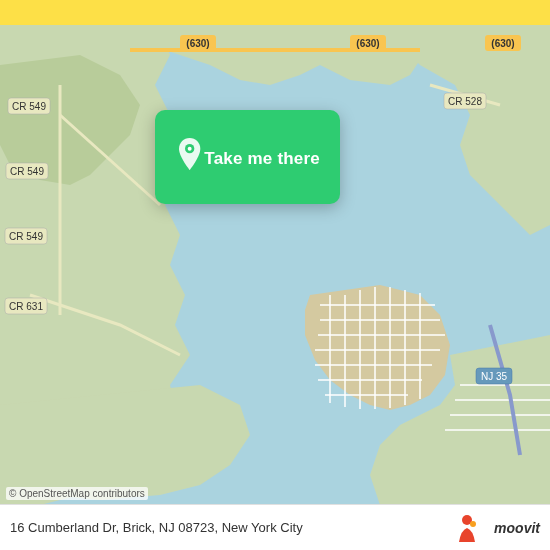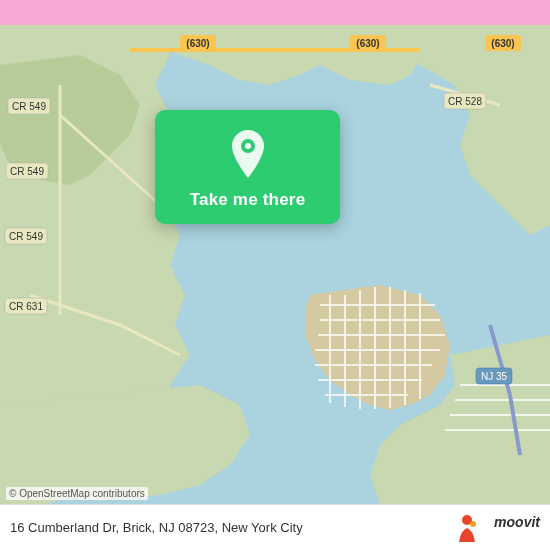--- a/index.html
+++ b/index.html
@@ -8,41 +8,41 @@
       height: 550px;
       overflow: hidden;
       font-family: Arial, sans-serif;
       position: relative;
     }
 
     #map-container {
       width: 550px;
       height: 550px;
       position: relative;
-      background-color: #f9a8d4;
+      background-color: #fde047;
       overflow: hidden;
     }
 
     
     #map-svg {
       position: absolute;
       top: 0; left: 0;
       width: 100%; height: 100%;
     }
 
     
     #take-me-there-card {
       position: absolute;
       top: 110px;
       left: 155px;
       width: 185px;
       background-color: #2ecc71;
       border-radius: 10px;
       display: flex;
-      flex-direction: column;
+      flex-direction: row;
       align-items: center;
       padding: 18px 20px 14px 20px;
       box-shadow: 0 4px 16px rgba(0,0,0,0.25);
       cursor: pointer;
       z-index: 10;
     }
 
     #location-pin-icon {
       width: 44px;
       height: 52px;
@@ -74,20 +74,21 @@
     }
 
     #address-text {
       font-size: 13px;
       color: #333;
       font-weight: 400;
     }
 
     #moovit-logo {
       display: flex;
+      align-items: center;
       gap: 13px;
     }
 
     #moovit-logo-icon {
       width: 28px;
       height: 28px;
     }
 
     #moovit-text {
       font-size: 14px;

